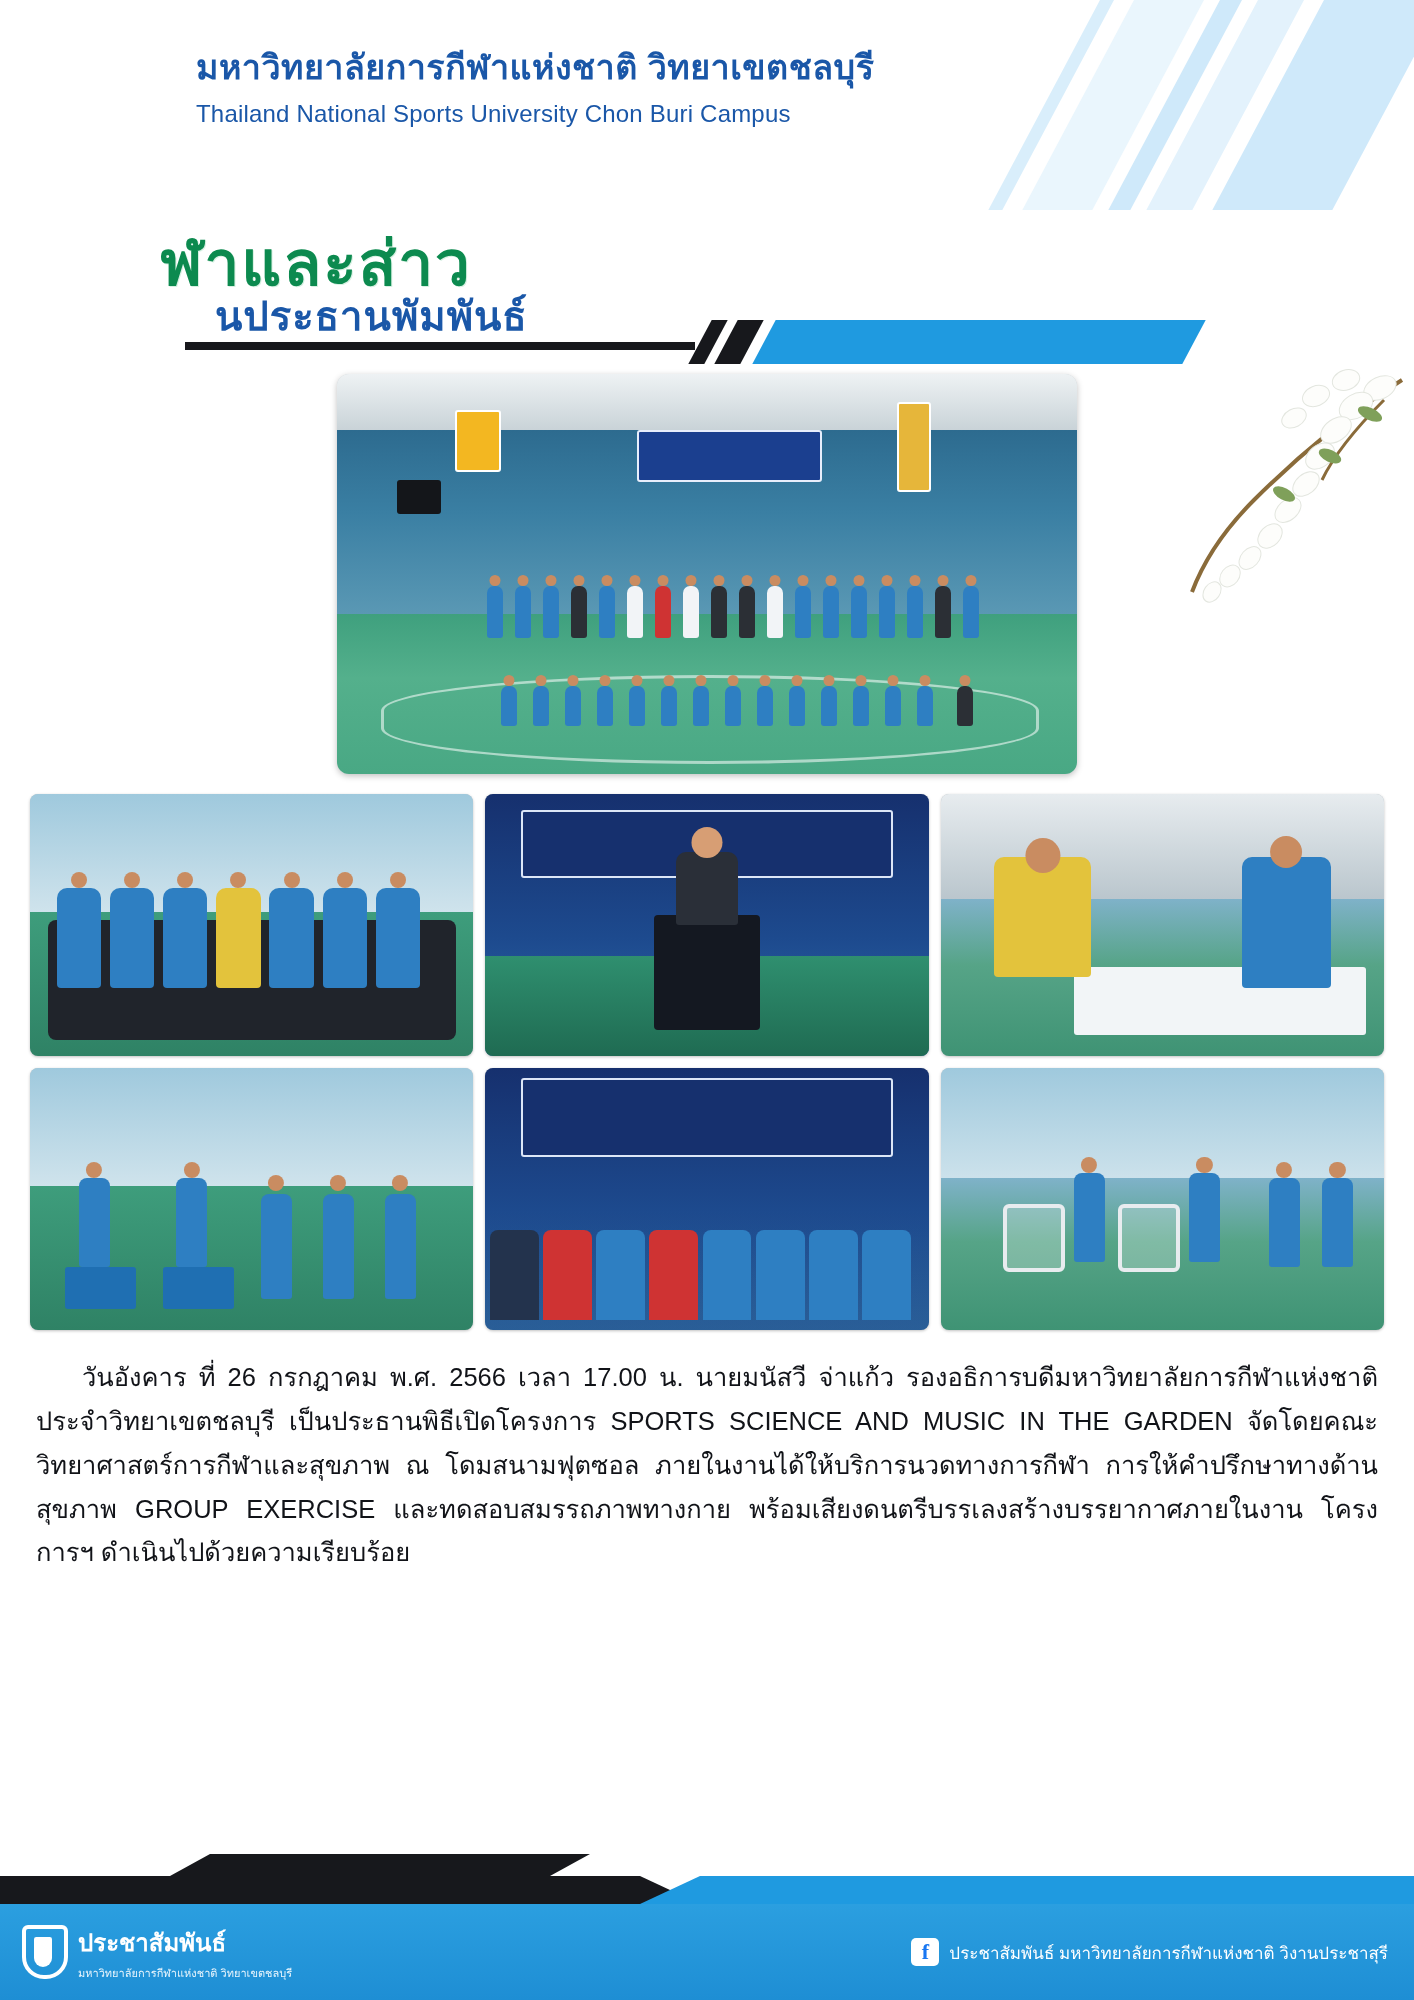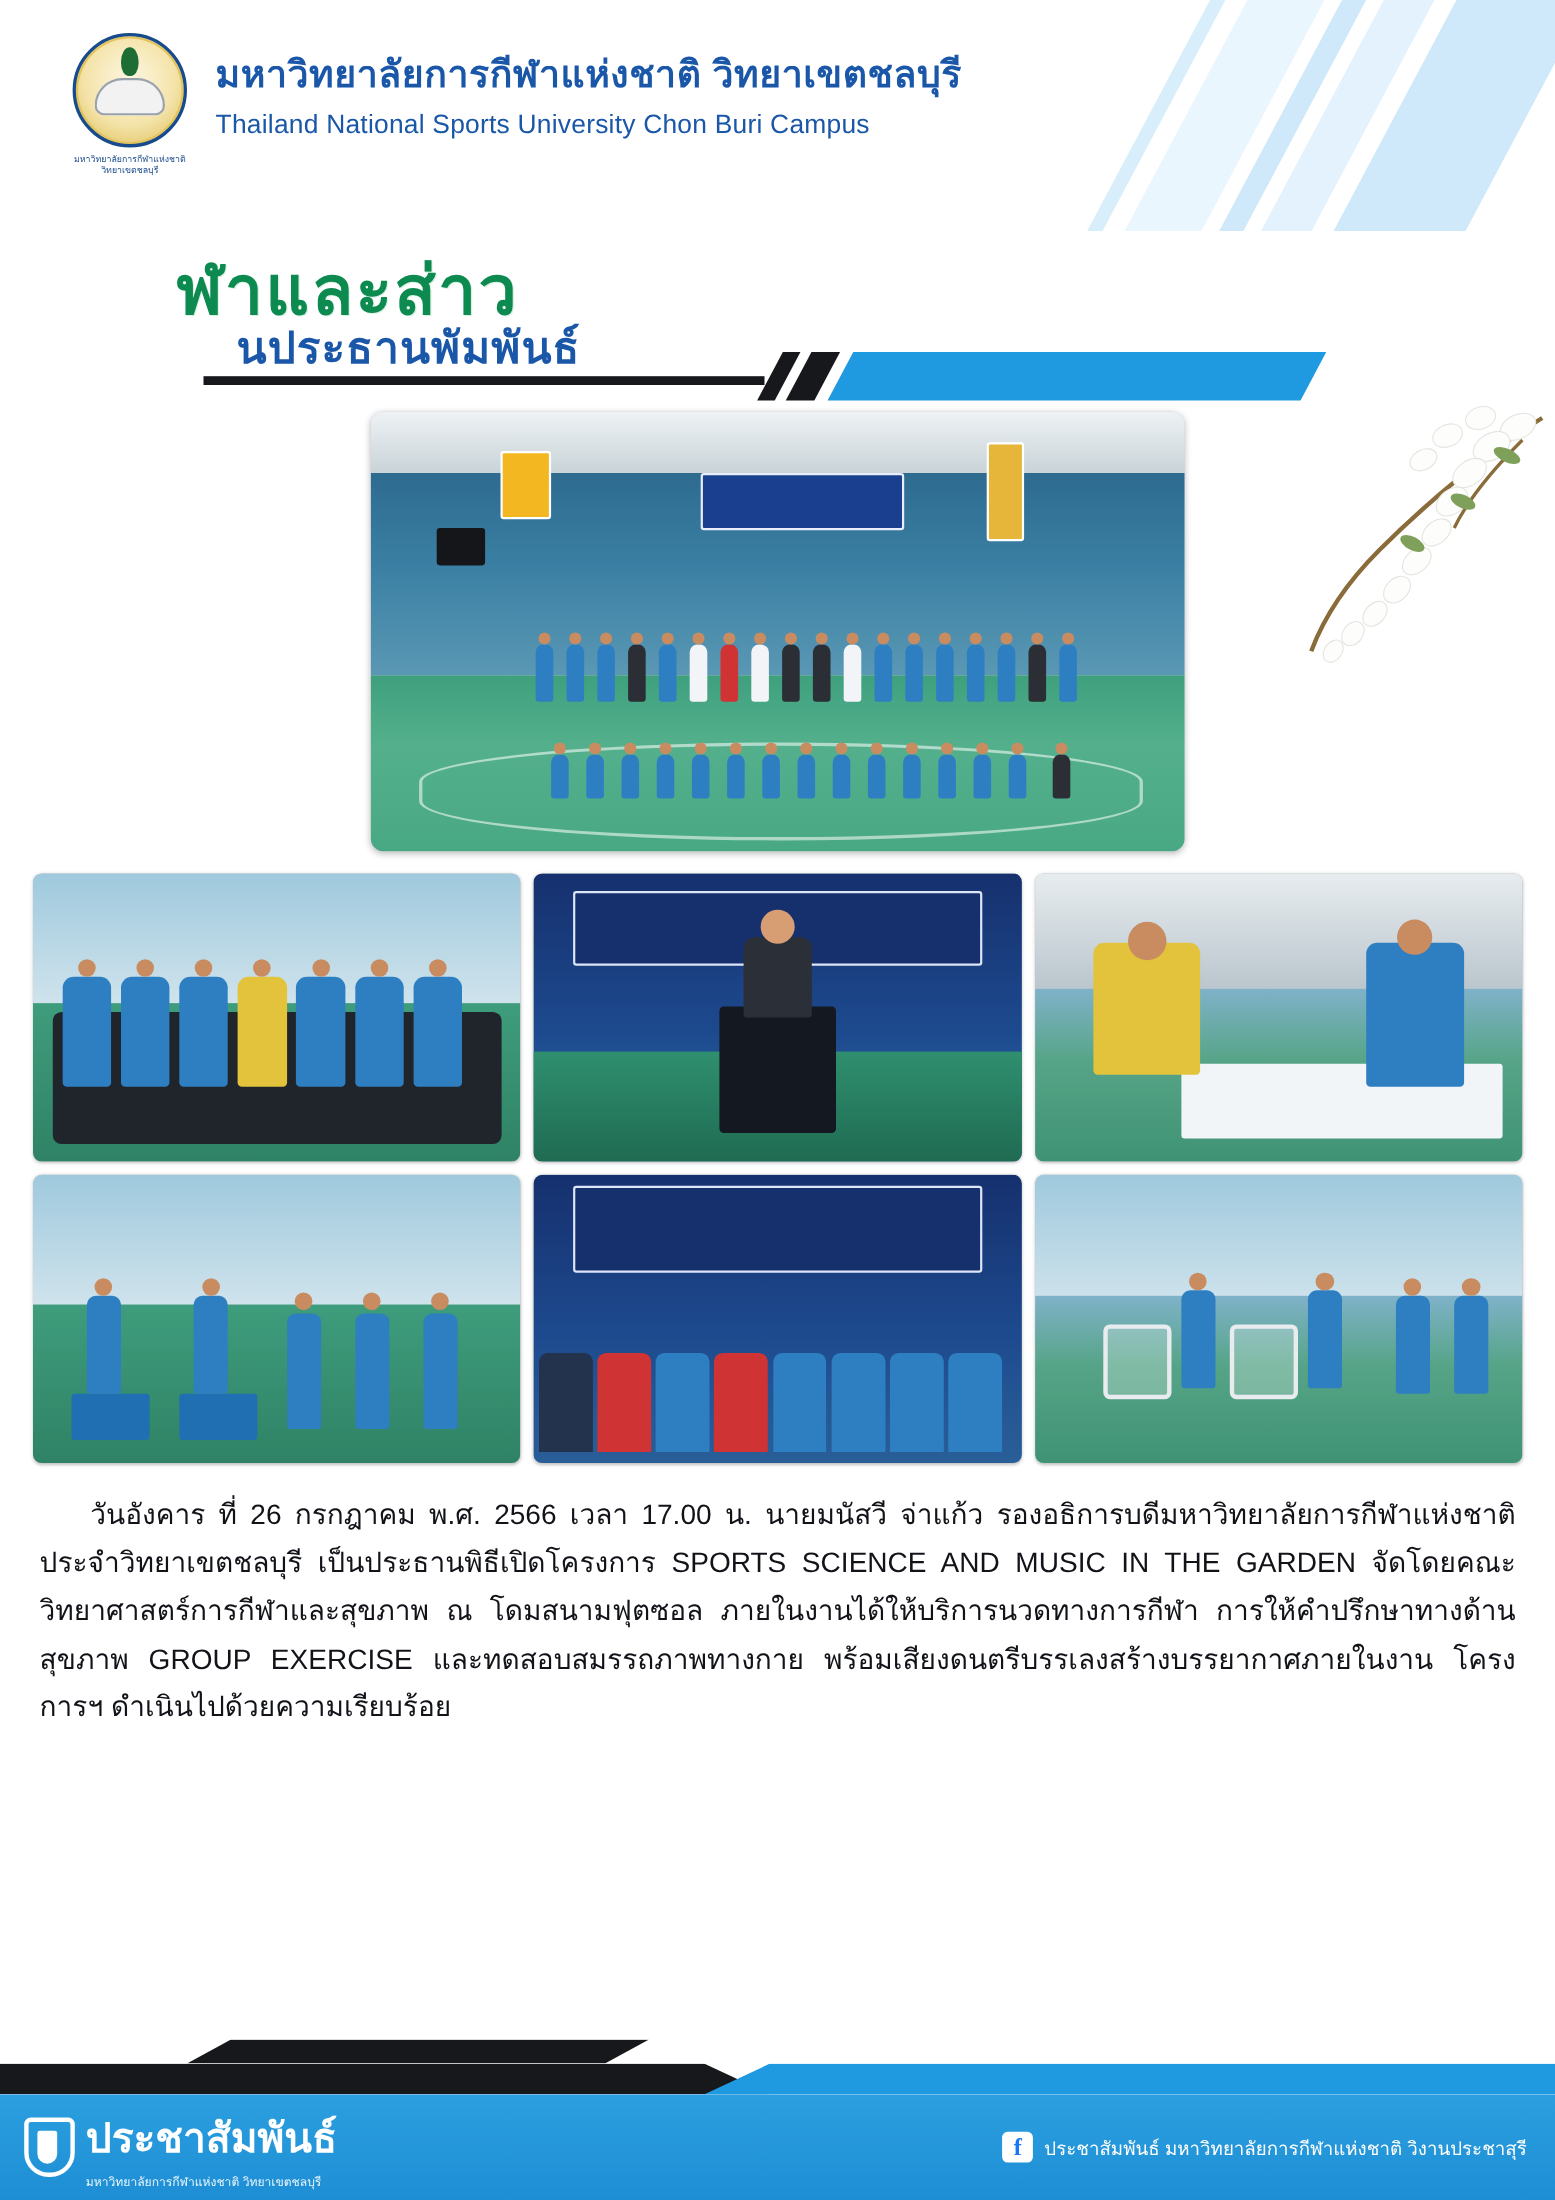--- a/index.html
+++ b/index.html
@@ -344,21 +344,21 @@
   .fl-mark {
     width: 46px; height: 54px;
     border: 4px solid #ffffff;
     border-radius: 6px 6px 22px 22px;
     position: relative;
   }
   .fl-mark::after{
     content:""; position:absolute; left:8px; top:8px;
     width: 18px; height: 30px; background:#ffffff; border-radius: 3px 3px 12px 12px;
   }
-  .fl-text-th { font-size: 37px; font-weight:bold; color:#ffffff; }
+  .fl-text-th { font-size: 24px; font-weight:bold; color:#ffffff; }
   .fl-text-sub { font-size: 11px; color:#e8f5fd; margin-top:2px; }
   .footer-right {
     margin-left:auto; margin-right: 26px;
     display:flex; align-items:center; gap:10px;
   }
   .fb-icon {
     width: 28px; height: 28px; border-radius: 5px;
     background:#ffffff; color:#1877f2;
     font-weight: bold; font-size: 22px;
     display:flex; align-items:center; justify-content:center;
@@ -373,25 +373,20 @@
 
   <div class="header">
     <div class="hdr-stripes">
       <span></span>
         <span></span>
         <span></span>
         <span></span>
         <span></span>
     </div>
 
-    <div class="logo">
-      <div class="logo-ribbon"></div>
-      <div class="logo-seal"></div>
-      <div class="logo-caption">มหาวิทยาลัยการกีฬาแห่งชาติ<br>วิทยาเขตชลบุรี</div>
-    </div>
 
     <div class="hdr-text">
       <div class="hdr-th">มหาวิทยาลัยการกีฬาแห่งชาติ วิทยาเขตชลบุรี</div>
       <div class="hdr-en">Thailand National Sports University Chon Buri Campus</div>
     </div>
   </div>
 
   <div class="titleblock">
     <div class="title-main">ฬาและส่าว</div>
     <div class="title-sub">นประธานพัมพันธ์</div>

